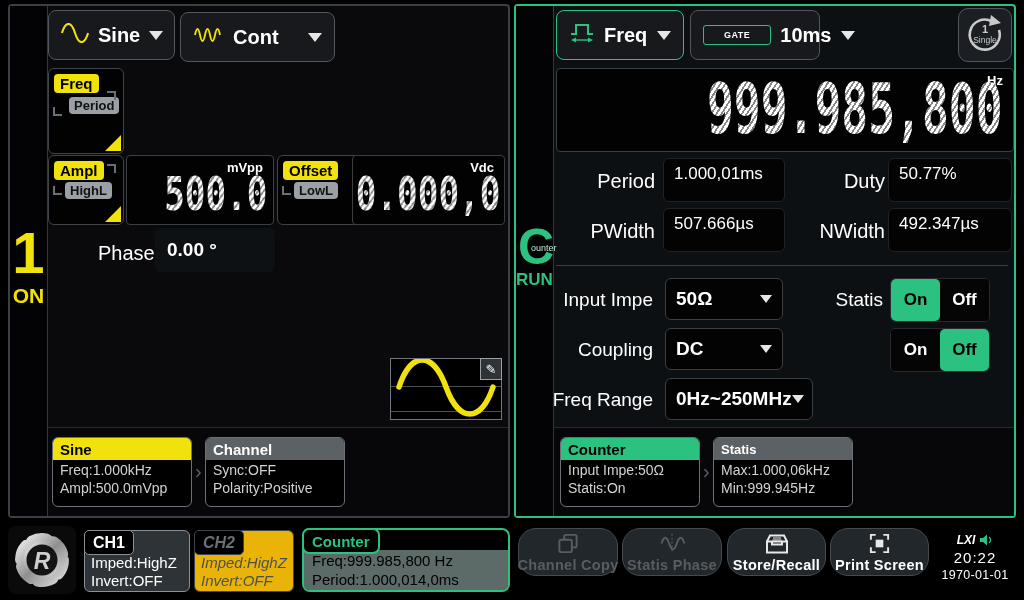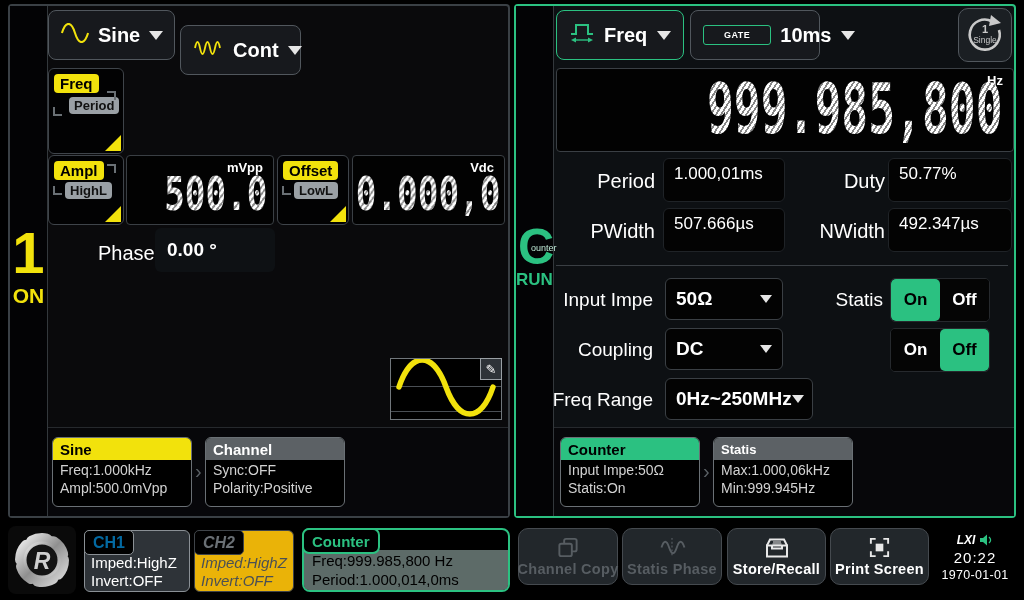--- a/index.html
+++ b/index.html
@@ -82,32 +82,32 @@
   .half{width:49px;display:flex;align-items:center;justify-content:center;font-weight:bold;font-size:17px;
         background:#050505;color:#fff;cursor:pointer;}
   .half.sel{background:#2bc181;color:#000;border-radius:5px;}
   
   #bottom-bar{position:absolute;left:0;top:522px;width:1024px;height:78px;background:#000;}
   .gear-box{position:absolute;left:8px;top:4px;width:68px;height:68px;background:#0a0a0a;border-radius:8px;
             display:flex;align-items:center;justify-content:center;cursor:pointer;}
   .ch-box{position:absolute;top:8px;width:106px;height:62px;border:1px solid #8a9095;border-radius:6px;
           box-sizing:border-box;background:#2e3338;cursor:pointer;}
   .ch-tab{position:absolute;top:-1px;left:-1px;height:23px;padding:0 8px;background:#000;border:1px solid #8a9095;
-          border-radius:5px;display:flex;align-items:center;font-weight:bold;font-size:16px;color:#0369a1;}
+          border-radius:5px;display:flex;align-items:center;font-weight:bold;font-size:16px;color:#ffffff;}
   .ch-lines{position:absolute;left:6px;top:23px;font-size:15px;color:#fff;line-height:18px;white-space:nowrap;}
   .ch-box.off{border-color:#3f4449;background:#eab308;font-style:italic;}
   .ch-box.off .ch-tab{border-color:#3f4449;color:#6a7075;}
   .ch-box.off .ch-lines{color:#4a5055;}
   .counter-box{position:absolute;left:302px;top:6px;width:208px;height:64px;border:2px solid #2bc181;border-radius:8px;
                box-sizing:border-box;background:#000;cursor:pointer;}
   .counter-tab{position:absolute;top:-2px;left:-2px;height:22px;padding:0 8px;background:#000;border:2px solid #2bc181;
                border-radius:7px;display:flex;align-items:center;font-weight:bold;font-size:15px;color:#2bc181;z-index:2;}
   .counter-body{position:absolute;left:0;right:0;top:20px;bottom:0;background:#5d6b68;border-radius:0 0 5px 5px;
                 padding:1px 8px;font-size:15px;color:#000000;line-height:19px;box-sizing:border-box;white-space:nowrap;}
-  .bb-btn{position:absolute;top:6px;height:57px;background:#22272b;border:1px solid #454a4f;border-radius:10px;
+  .bb-btn{position:absolute;top:6px;height:48px;background:#22272b;border:1px solid #454a4f;border-radius:18px;
           box-sizing:border-box;display:flex;flex-direction:column;align-items:center;justify-content:center;gap:2px;cursor:pointer;}
   .bb-label{font-size:14.5px;font-weight:bold;letter-spacing:.3px;color:#fff;white-space:nowrap;}
   .bb-btn.disabled .bb-label{color:#575d62;}
   .clock-box{position:absolute;left:937px;top:4px;width:76px;height:68px;background:#000;border-radius:4px;cursor:pointer;}
   .lxi-row{display:flex;align-items:center;justify-content:center;gap:4px;margin-top:7px;}
   .lxi{font-style:italic;font-weight:bold;font-size:12px;color:#fff;}
   .time{text-align:center;font-size:15px;color:#fff;letter-spacing:1px;margin-top:2px;}
   .date{text-align:center;font-size:12.5px;color:#fff;margin-top:2px;letter-spacing:.3px;}
 </style>
 </head>
@@ -124,21 +124,21 @@
     <div class="select" style="left:38px;top:4px;width:127px;">
       <span>
         <svg width="28" height="20" viewBox="0 0 30 20">
             <path d="M1 10 C5 -3,11 -3,15 10 C19 23,25 23,29 10" stroke="#f2e20c" stroke-width="2.2" fill="none"></path>
           </svg>
       </span>
       <span class="slabel">Sine</span>
       <span class="caret"></span>
     </div>
 
-    <div class="select" style="left:170px;top:19px;width:121px;padding-left:13px;">
+    <div class="select" style="left:170px;top:6px;width:155px;padding-left:13px;">
       <span>
         <svg width="30" height="20" viewBox="0 0 30 20">
             <path d="M1 10 Q3.5 -2 6 10 T11 10 T16 10 T21 10 T26 10" stroke="#f2e20c" stroke-width="1.8" fill="none"></path>
           </svg>
       </span>
       <span class="slabel">Cont</span>
       <span class="caret"></span>
     </div>
 
     <div class="param-btn" style="left:38px;top:62px;width:74px;height:84px;">
@@ -154,21 +154,21 @@
       <span class="tag-g" style="top:26px;left:16px;">HighL</span>
       <span class="corner-tr" style="top:8px;"></span>
       <span class="corner-l" style="top:30px;"></span>
       <span class="tri"></span>
     </div>
     <div class="display" style="left:116px;top:149px;width:146px;height:68px;">
       <span class="unit">mVpp</span>
       <span class="lcd lcd-md">500.0</span>
     </div>
 
-    <div class="param-btn" style="left:267px;top:149px;width:70px;height:68px;">
+    <div class="param-btn" style="left:267px;top:149px;width:70px;height:68px;padding-left:24px;">
       <span class="tag-y">Offset</span>
       <span class="tag-g" style="top:26px;left:16px;">LowL</span>
       <span class="corner-l" style="top:30px;"></span>
       <span class="tri"></span>
     </div>
     <div class="display" style="left:342px;top:149px;width:151px;height:68px;">
       <span class="unit">Vdc</span>
       <span class="lcd lcd-md" style="right:4px;">0.000,0</span>
     </div>
 

